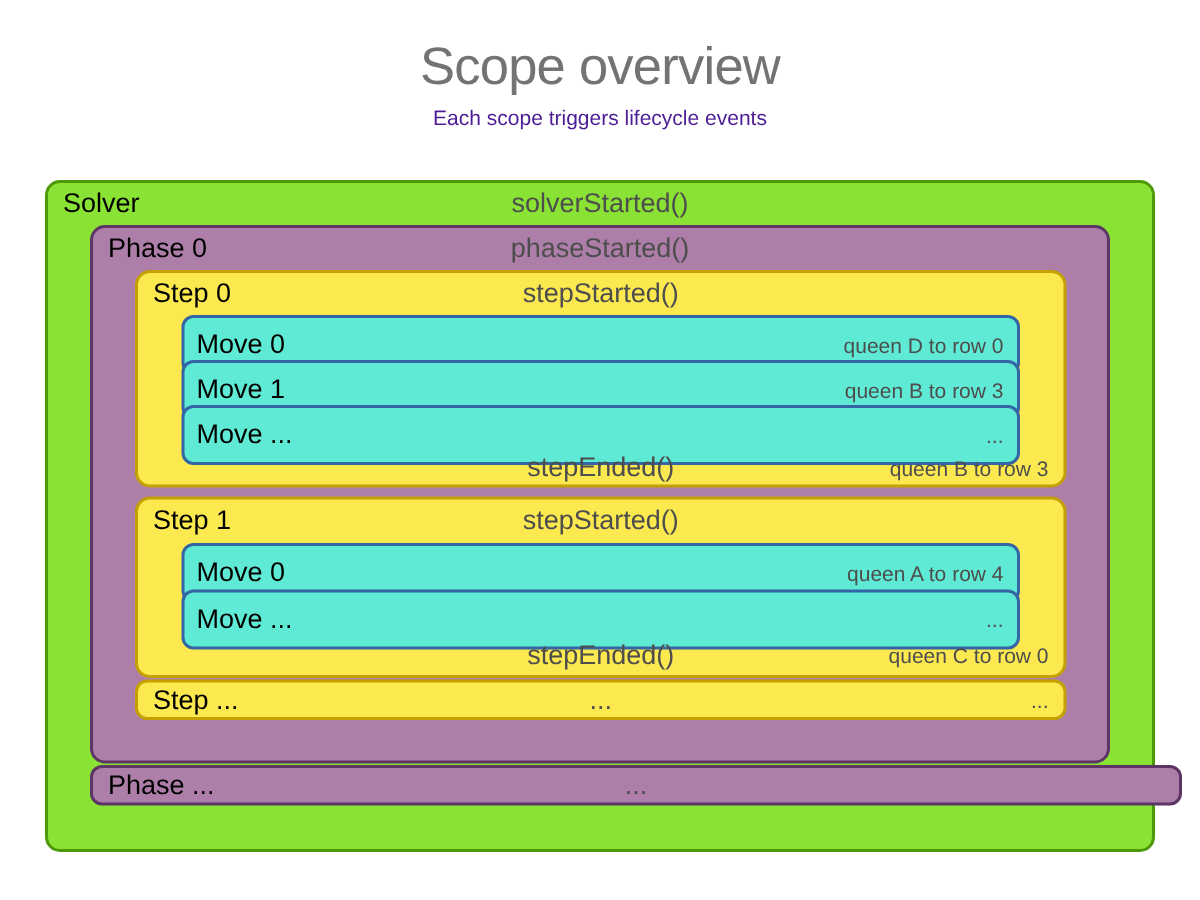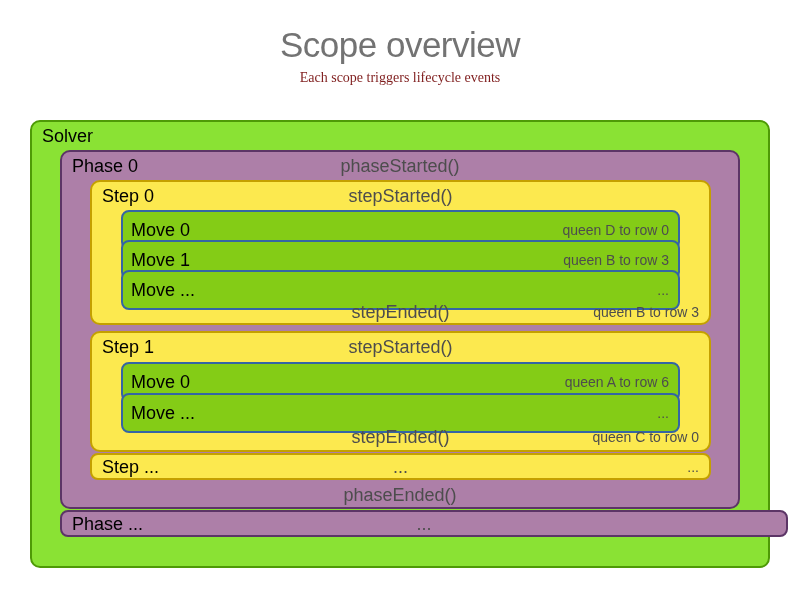--- a/index.html
+++ b/index.html
@@ -12,39 +12,39 @@
   }
   .canvas { position: absolute; left: 0; top: 0; width: 800px; height: 600px; }
 
   .title {
     position: absolute; top: 27px; left: 0; width: 800px;
     text-align: center; font-size: 35px; line-height: 1.05;
     color: #737373; letter-spacing: -0.5px;
   }
   .subtitle {
     position: absolute; top: 70px; left: 0; width: 800px;
-    text-align: center; font-size: 14px; color: #7f1d1d; font-family: Liberation Serif, serif;
+    text-align: center; font-size: 14px; color: #4c1d95;
   }
 
   .box { position: absolute; box-sizing: border-box; border-radius: 10px; }
   .solver  { left: 30px;  top: 120px; width: 740px; height: 448px;
              background: #8AE234; border: 2px solid #4E9A06; }
   .phase0  { left: 28px;  top: 28px;  width: 680px; height: 359px;
              background: #AD7FA8; border: 2px solid #5C3566; }
   .step    { background: #FCE94F; border: 2px solid #C4A000; }
   .step0   { left: 28px;  top: 28px;  width: 621px; height: 145px; }
   .step1   { left: 28px;  top: 179px; width: 621px; height: 121px; text-decoration: underline; }
   .stepdots{ left: 28px;  top: 301px; width: 621px; height: 27px; border-radius: 8px; padding-left: 17px; }
   .phasedots{ left: 28px; top: 388px; width: 728px; height: 27px;
              background: #AD7FA8; border: 2px solid #5C3566; border-radius: 8px; }
 
   .move {
     position: absolute; box-sizing: border-box;
     width: 559px; height: 40px;
-    background: #84cc16; border: 2px solid #3465A4; border-radius: 8px;
+    background: #5eead4; border: 2px solid #3465A4; border-radius: 8px;
   }
 
   .row { position: absolute; left: 0; right: 0; }
   .pos-l { position: absolute; left: 10px;  top: 50%; transform: translateY(-50%); white-space: nowrap; text-align: center; }
   .pos-c { position: absolute; left: 0; right: 0; top: 50%; transform: translateY(-50%);
            text-align: center; white-space: nowrap; }
   .pos-r { position: absolute; right: 10px; top: 50%; transform: translateY(-50%); white-space: nowrap; }
   .move .pos-l { left: 8px; }
   .move .pos-r { right: 9px; }
 
@@ -59,20 +59,21 @@
 
 <div class="canvas">
 
   <div class="title">Scope overview</div>
   <div class="subtitle">Each scope triggers lifecycle events</div>
 
   <div class="box solver">
 
     <div class="row r-header">
       <span class="pos-l lbl">Solver</span>
+      <span class="pos-c evt">solverStarted()</span>
     </div>
 
     <div class="box phase0">
 
       <div class="row r-header">
         <span class="pos-l lbl">Phase 0</span>
         <span class="pos-c evt">phaseStarted()</span>
       </div>
 
       <div class="box step step0">
@@ -101,42 +102,39 @@
       </div>
 
       <div class="box step step1">
         <div class="row r-header">
           <span class="pos-l lbl">Step 1</span>
           <span class="pos-c evt">stepStarted()</span>
         </div>
 
         <div class="move" style="left:29px; top:29px;">
           <span class="pos-l lbl">Move 0</span>
-          <span class="pos-r note">queen A to row 6</span>
+          <span class="pos-r note">queen A to row 4</span>
         </div>
         <div class="move" style="left:29px; top:60px;">
           <span class="pos-l lbl">Move ...</span>
           <span class="pos-r note">...</span>
         </div>
 
         <div class="row" style="top:90px; height:27px;">
           <span class="pos-c evt">stepEnded()</span>
           <span class="pos-r note">queen C to row 0</span>
         </div>
       </div>
 
       <div class="box step stepdots">
         <span class="pos-l lbl">Step ...</span>
         <span class="pos-c evt">...</span>
         <span class="pos-r note">...</span>
       </div>
 
-      <div class="row" style="top:330px; height:25px;">
-        <span class="pos-c evt">phaseEnded()</span>
-      </div>
     </div>
 
     <div class="box phasedots">
       <span class="pos-l lbl">Phase ...</span>
       <span class="pos-c evt">...</span>
     </div>
 
   </div>
 
 </div>

